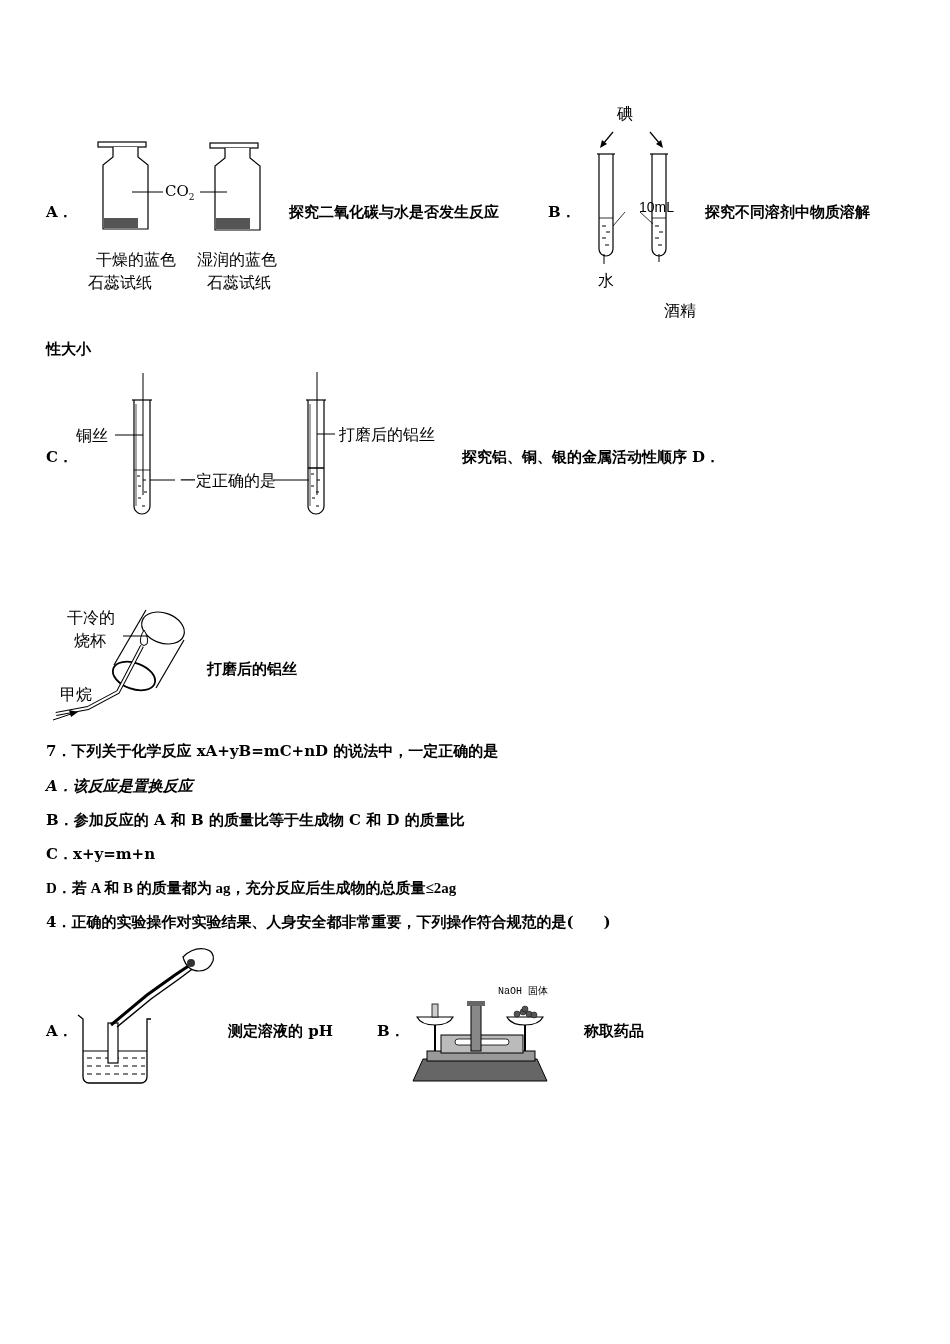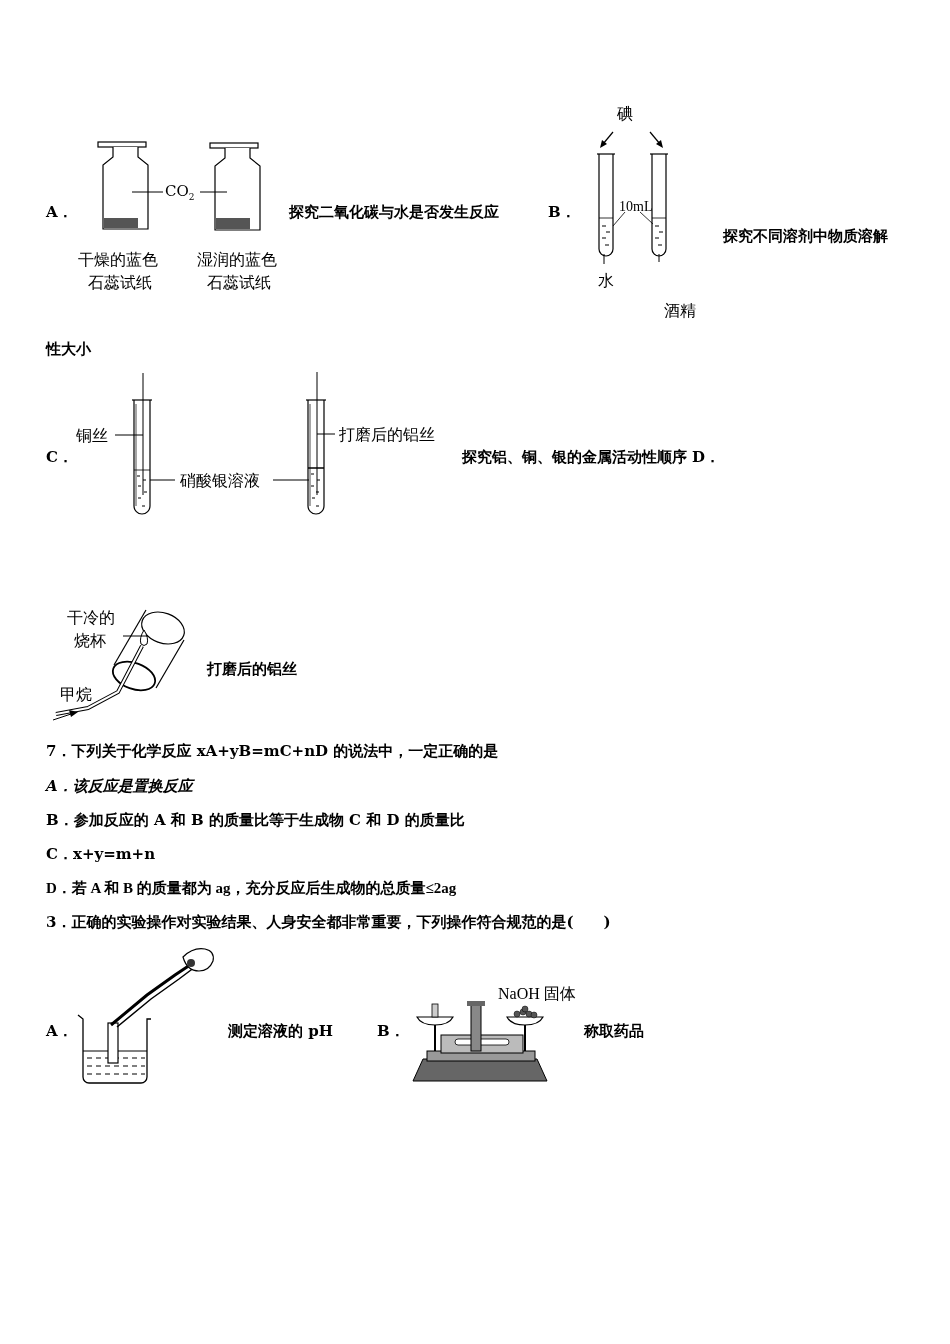--- a/index.html
+++ b/index.html
@@ -24,21 +24,21 @@
   <rect x="115" y="5" width="48" height="5" fill="#fff" stroke="#000" stroke-width="1.2"></rect>
   <path d="M130 10 v10 l-10 8 v64 h45 v-64 l-10 -8 v-10" fill="#fff" stroke="#000" stroke-width="1.2"></path>
   <rect x="121" y="80" width="34" height="11" fill="#555"></rect>
 
   <line x1="37" y1="54" x2="68" y2="54" stroke="#000" stroke-width="1"></line>
   <line x1="105" y1="54" x2="132" y2="54" stroke="#000" stroke-width="1"></line>
 </svg>
 <div class="abs" style="left:165px;top:182px;font-size:15px;font-family:'DejaVu Serif',serif;">
   <span>CO</span><sub style="font-size:9px;">2</sub>
 </div>
-<div class="abs lbl" style="left:78px;top:250px;">干燥的蓝色</div>
+<div class="abs lbl" style="left:96px;top:250px;">干燥的蓝色</div>
 <div class="abs lbl" style="left:88px;top:273px;">石蕊试纸</div>
 <div class="abs lbl" style="left:197px;top:250px;">湿润的蓝色</div>
 <div class="abs lbl" style="left:207px;top:273px;">石蕊试纸</div>
 <div class="abs q" style="left:289px;top:203px;">探究二氧化碳与水是否发生反应</div>
 
 <div class="abs q" style="left:548px;top:203px;">B．</div>
 <div class="abs lbl" style="left:617px;top:104px;">碘</div>
 <svg style="left:595px;top:126px;" width="80" height="140" viewBox="0 0 80 140">
 
   <line x1="18" y1="6" x2="8" y2="18" stroke="#000" stroke-width="1.2"></line>
@@ -64,24 +64,24 @@
       <line x1="60" y1="100" x2="64" y2="100"></line>
       <line x1="64" y1="106" x2="68" y2="106"></line>
       <line x1="60" y1="112" x2="64" y2="112"></line>
       <line x1="63" y1="119" x2="67" y2="119"></line>
     </g>
   <line x1="64" y1="128" x2="64" y2="136" stroke="#000" stroke-width="1"></line>
 
   <line x1="18" y1="100" x2="30" y2="86" stroke="#000" stroke-width="0.8"></line>
   <line x1="45" y1="86" x2="58" y2="98" stroke="#000" stroke-width="0.8"></line>
 </svg>
-<div class="abs" style="left:619px;top:199px;font-size:14px;font-family:Liberation Serif, serif;">10mL</div>
+<div class="abs" style="left:639px;top:199px;font-size:14px;font-family:Liberation Sans, sans-serif;">10mL</div>
 <div class="abs lbl" style="left:598px;top:271px;">水</div>
 <div class="abs lbl" style="left:664px;top:273px;margin-top:28px;">酒精</div>
-<div class="abs q" style="left:723px;top:203px;margin-top:24px;">探究不同溶剂中物质溶解</div>
+<div class="abs q" style="left:705px;top:203px;">探究不同溶剂中物质溶解</div>
 <div class="abs q" style="left:46px;top:340px;">性大小</div>
 
 <div class="abs q" style="left:46px;top:448px;">C．</div>
 <svg style="left:125px;top:370px;" width="210" height="150" viewBox="0 0 210 150">
 
   <line x1="18" y1="3" x2="18" y2="125" stroke="#000" stroke-width="1"></line>
   <path d="M9 30 v106 a8 8 0 0 0 16 0 v-106" fill="none" stroke="#000" stroke-width="1.2"></path>
   <line x1="7" y1="30" x2="27" y2="30" stroke="#000" stroke-width="1.2"></line>
   <line x1="11" y1="34" x2="11" y2="136" stroke="#000" stroke-width="0.7"></line>
   <line x1="9" y1="100" x2="25" y2="100" stroke="#000" stroke-width="0.8"></line>
@@ -107,21 +107,21 @@
       <line x1="187" y1="128" x2="190" y2="128"></line>
       <line x1="191" y1="136" x2="194" y2="136"></line>
     </g>
 
   <line x1="-10" y1="65" x2="18" y2="65" stroke="#000" stroke-width="1"></line>
   <line x1="192" y1="64" x2="210" y2="64" stroke="#000" stroke-width="1"></line>
   <line x1="25" y1="110" x2="50" y2="110" stroke="#000" stroke-width="1"></line>
   <line x1="148" y1="110" x2="184" y2="110" stroke="#000" stroke-width="1"></line>
 </svg>
 <div class="abs lbl" style="left:76px;top:426px;">铜丝</div>
-<div class="abs lbl" style="left:180px;top:471px;">硝酸银溶液</div>
+<div class="abs lbl" style="left:180px;top:471px;">一定正确的是</div>
 <div class="abs lbl" style="left:339px;top:425px;">打磨后的铝丝</div>
 <div class="abs q" style="left:462px;top:448px;">
   <span>探究铝、铜、银的金属活动性顺序</span><span style="margin-left:5px;">D．</span>
 </div>
 
 <svg style="left:48px;top:600px;" width="150" height="120" viewBox="0 0 150 120">
 
   <ellipse cx="115" cy="28" rx="22" ry="15" transform="rotate(20 115 28)" fill="#fff" stroke="#000" stroke-width="1.2"></ellipse>
   <line x1="98" y1="10" x2="66" y2="65" stroke="#000" stroke-width="1.2"></line>
   <line x1="136" y1="40" x2="108" y2="88" stroke="#000" stroke-width="1.2"></line>
@@ -141,21 +141,21 @@
 <div class="abs lbl" style="left:74px;top:631px;">烧杯</div>
 <div class="abs lbl" style="left:60px;top:685px;">甲烷</div>
 <div class="abs q" style="left:207px;top:660px;">打磨后的铝丝</div>
 
 <div class="abs q" style="left:46px;top:742px;">7．下列关于化学反应 xA+yB=mC+nD 的说法中，一定正确的是</div>
 <div class="abs q" style="left:46px;top:777px;font-style:italic;">A．该反应是置换反应</div>
 <div class="abs q" style="left:46px;top:811px;text-align:right;">B．参加反应的 A 和 B 的质量比等于生成物 C 和 D 的质量比</div>
 <div class="abs q" style="left:46px;top:845px;">C．x+y=m+n</div>
 <div class="abs q" style="left:46px;top:879px;font-family:Liberation Serif, serif;">D．若 A 和 B 的质量都为 ag，充分反应后生成物的总质量≤2ag</div>
 
-<div class="abs q" style="left:46px;top:913px;">3．正确的实验操作对实验结果、人身安全都非常重要，下列操作符合规范的是(　　)</div>
+<div class="abs q" style="left:46px;top:913px;">4．正确的实验操作对实验结果、人身安全都非常重要，下列操作符合规范的是(　　)</div>
 
 <div class="abs q" style="left:46px;top:1022px;">A．</div>
 <svg style="left:75px;top:945px;" width="160" height="145" viewBox="0 0 160 145">
 
   <path d="M3 70 l5 4 v58 a6 6 0 0 0 6 6 h52 a6 6 0 0 0 6 -6 v-58 h4" fill="none" stroke="#000" stroke-width="1.3"></path>
   <line x1="8" y1="106" x2="72" y2="106" stroke="#000" stroke-width="1"></line>
   <g stroke="#000" stroke-width="1.2" stroke-dasharray="5 4">
     <line x1="12" y1="113" x2="70" y2="113"></line>
     <line x1="12" y1="121" x2="70" y2="121"></line>
     <line x1="12" y1="129" x2="70" y2="129"></line>
@@ -191,14 +191,14 @@
   <rect x="27" y="9" width="6" height="13" fill="#ccc" stroke="#000" stroke-width="0.8"></rect>
 
   <g fill="#555" stroke="#000" stroke-width="0.5">
       <circle cx="112" cy="19" r="3"></circle>
       <circle cx="118" cy="17" r="3"></circle>
       <circle cx="124" cy="19" r="3"></circle>
       <circle cx="129" cy="20" r="3"></circle>
       <circle cx="120" cy="14" r="3"></circle>
     </g>
 </svg>
-<div class="abs" style="left:498px;top:984px;font-size:16px;font-family:Liberation Serif, serif;">NaOH 固体</div>
+<div class="abs" style="left:498px;top:984px;font-size:10px;font-family:Liberation Mono, monospace;">NaOH 固体</div>
 <div class="abs q" style="left:584px;top:1022px;">称取药品</div>
 
 </body></html>

